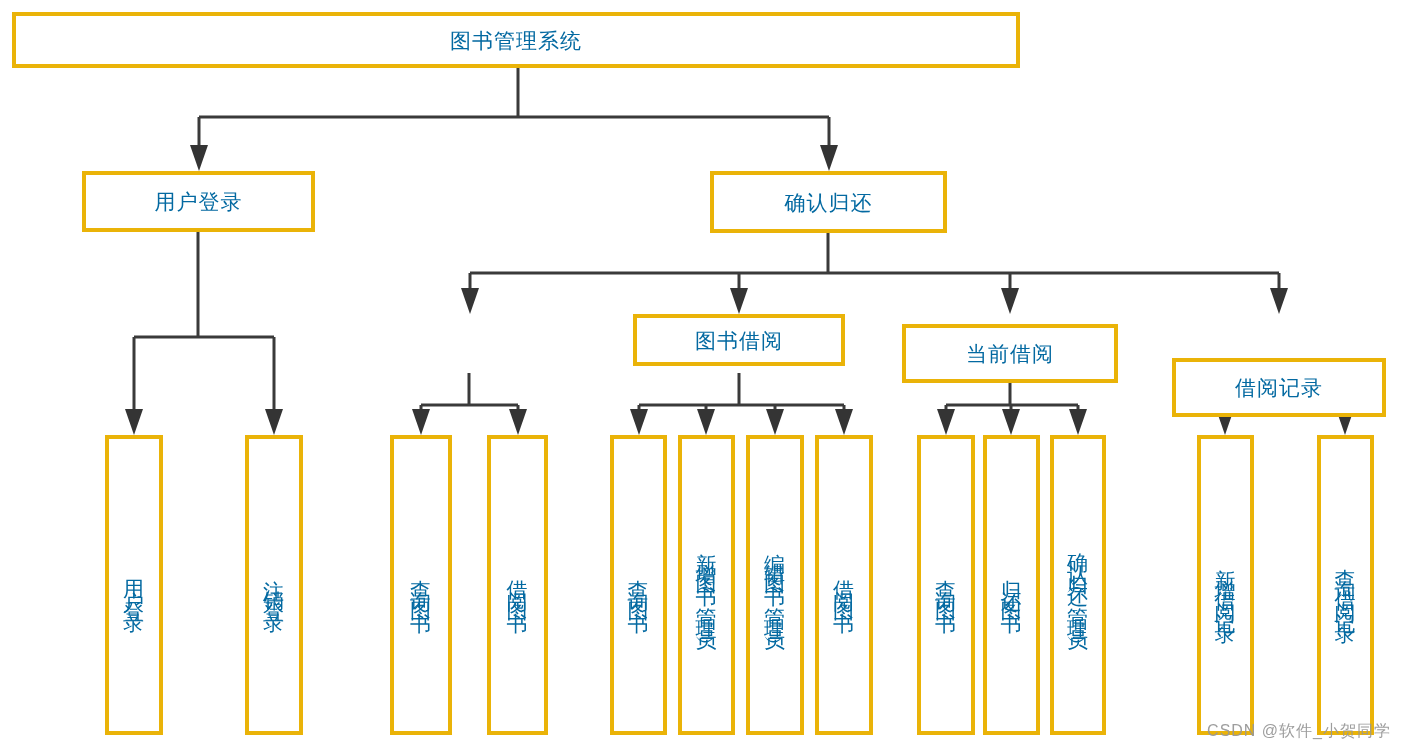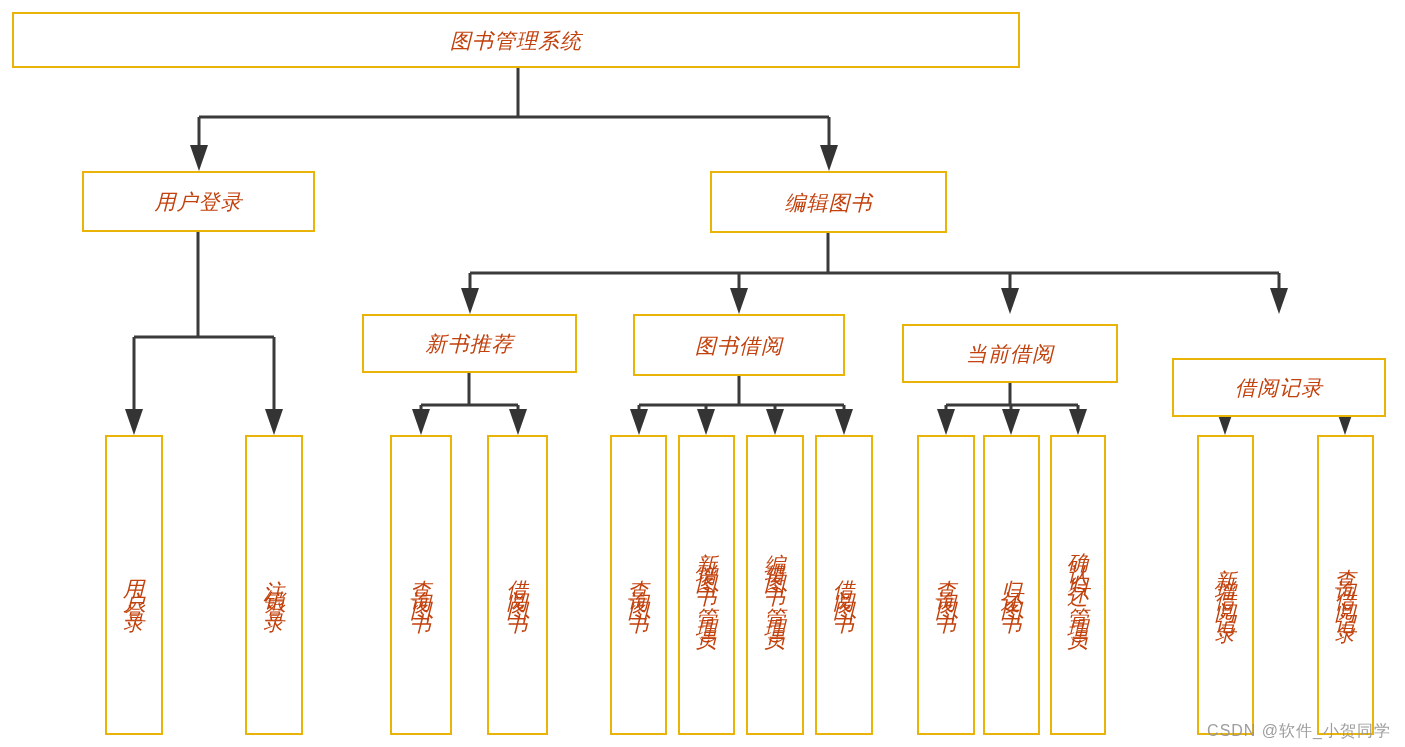--- a/index.html
+++ b/index.html
@@ -27,31 +27,30 @@
     stroke-width: 3;
     fill: none;
   }
   .connectors polygon {
     fill: #343434;
     stroke: none;
   }
   .node {
     position: absolute;
     box-sizing: border-box;
-    border: 2px solid #eab308;
+    border: 4px solid #eab308;
     background: #ffffff;
     display: flex;
     align-items: center;
     justify-content: center;
-    color: #c2410c;
+    color: #0369a1;
     font-size: 21px;
     line-height: 1;
     letter-spacing: 1px;
     white-space: nowrap;
-    font-style: italic;
   }
   .vnode {
     writing-mode: vertical-rl;
     text-orientation: mixed;
     letter-spacing: 11px;
     font-size: 21px;
     white-space: normal;
   }
   .watermark {
     position: absolute;
@@ -114,24 +113,23 @@
     <g>
       <path d="M1279,373 V405 M1225,405 H1345 M1225,405 V411 M1345,405 V411"></path>
       <polygon points="1216,409 1234,409 1225,435"></polygon>
       <polygon points="1336,409 1354,409 1345,435"></polygon>
     </g>
   </svg>
 
   <div class="node" style="left:12px; top:12px; width:1008px; height:56px;">图书管理系统</div>
 
   <div class="node" style="left:82px; top:171px; width:233px; height:61px;">用户登录</div>
-  <div class="node" style="left:710px; top:171px; width:237px; height:62px;">编辑图书</div>
+  <div class="node" style="left:710px; top:171px; width:237px; height:62px;">确认归还</div>
 
-  <div class="node" style="left:362px; top:314px; width:215px; height:59px;">新书推荐</div>
-  <div class="node" style="left:633px; top:314px; width:212px; height:62px;">图书借阅</div>
+  <div class="node" style="left:633px; top:314px; width:212px; height:52px;">图书借阅</div>
   <div class="node" style="left:902px; top:324px; width:216px; height:59px;">当前借阅</div>
   <div class="node" style="left:1172px; top:314px; width:214px; height:59px;margin-top:44px;">借阅记录</div>
 
   <div class="node vnode" style="left:105px; top:435px; width:58px; height:300px;">用户登录</div>
   <div class="node vnode" style="left:245px; top:435px; width:58px; height:300px;">注销登录</div>
 
   <div class="node vnode" style="left:390px; top:435px; width:62px; height:300px;">查询图书</div>
   <div class="node vnode" style="left:487px; top:435px; width:61px; height:300px;">借阅图书</div>
 
   <div class="node vnode" style="left:610px; top:435px; width:57px; height:300px;">查询图书</div>

